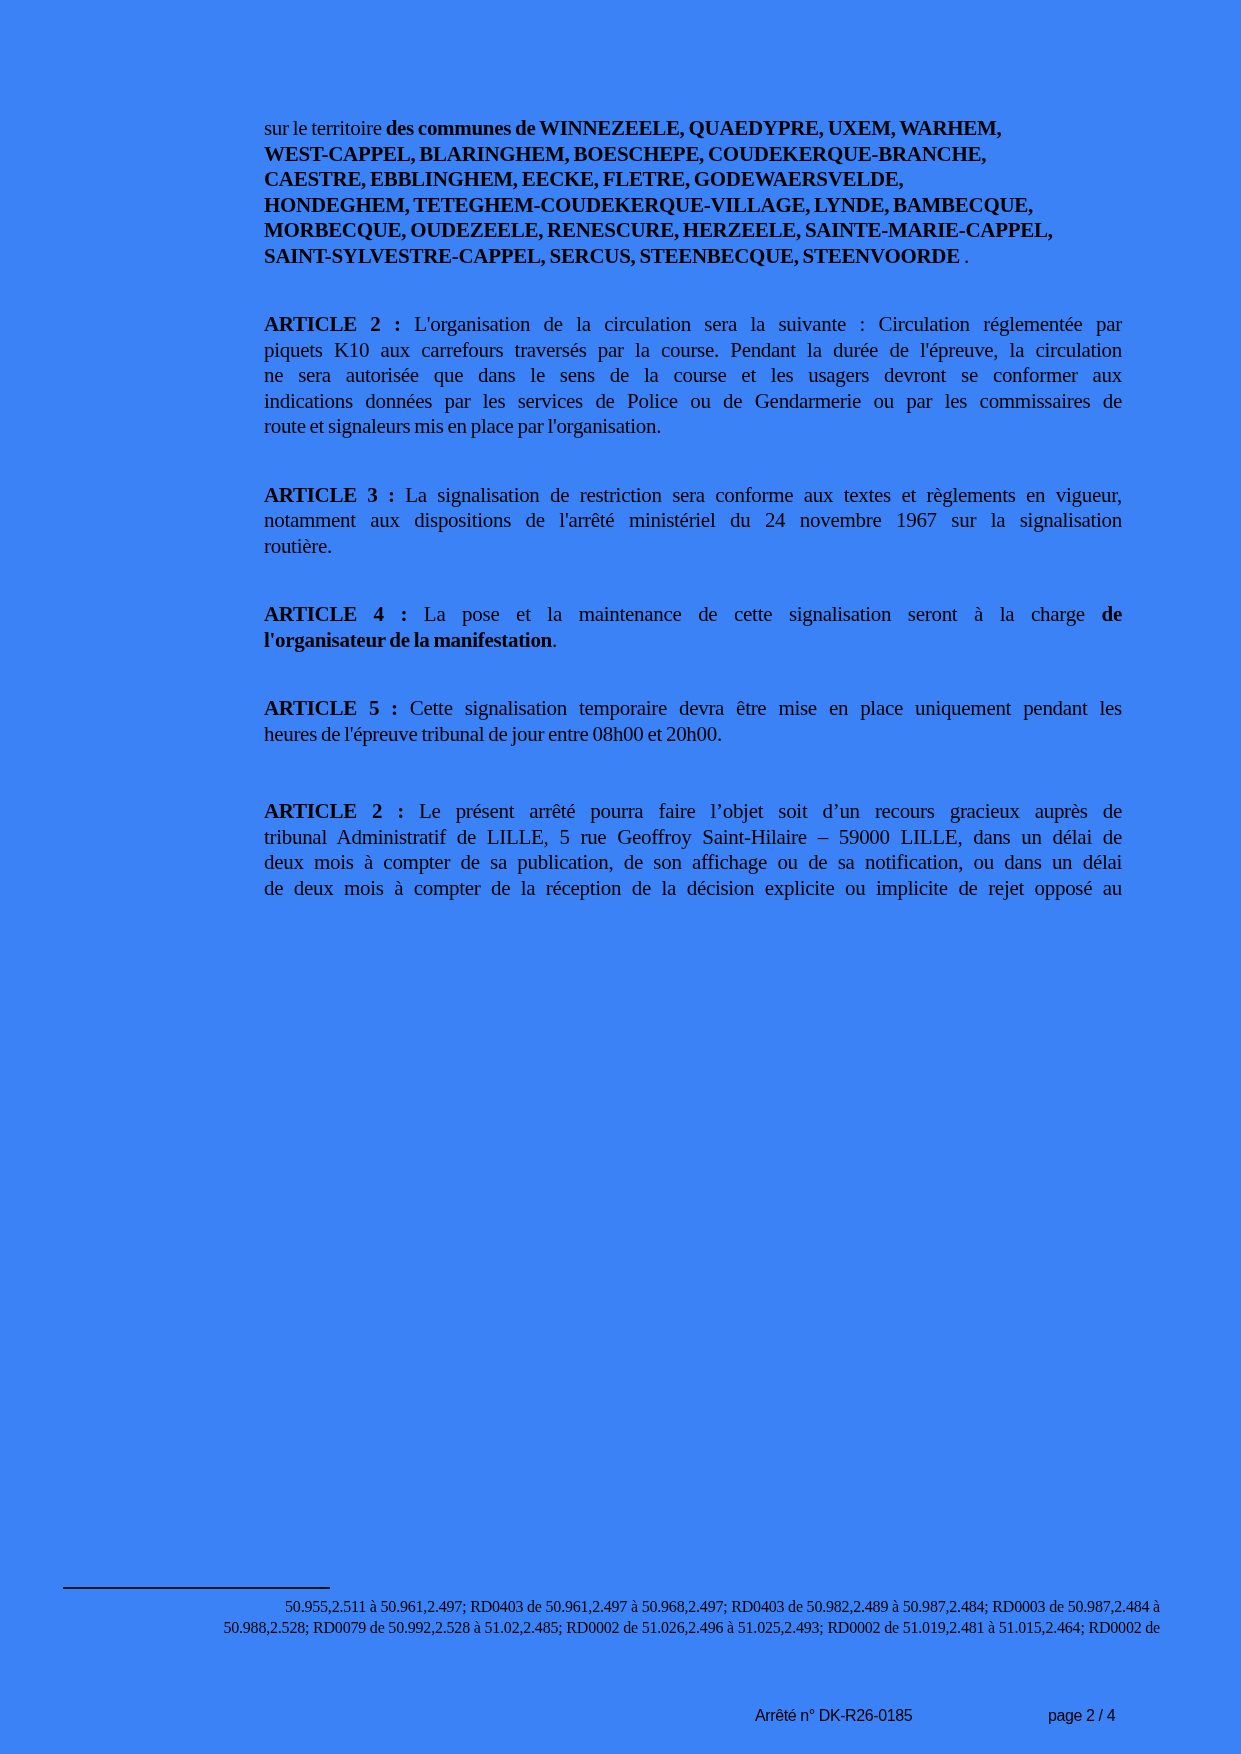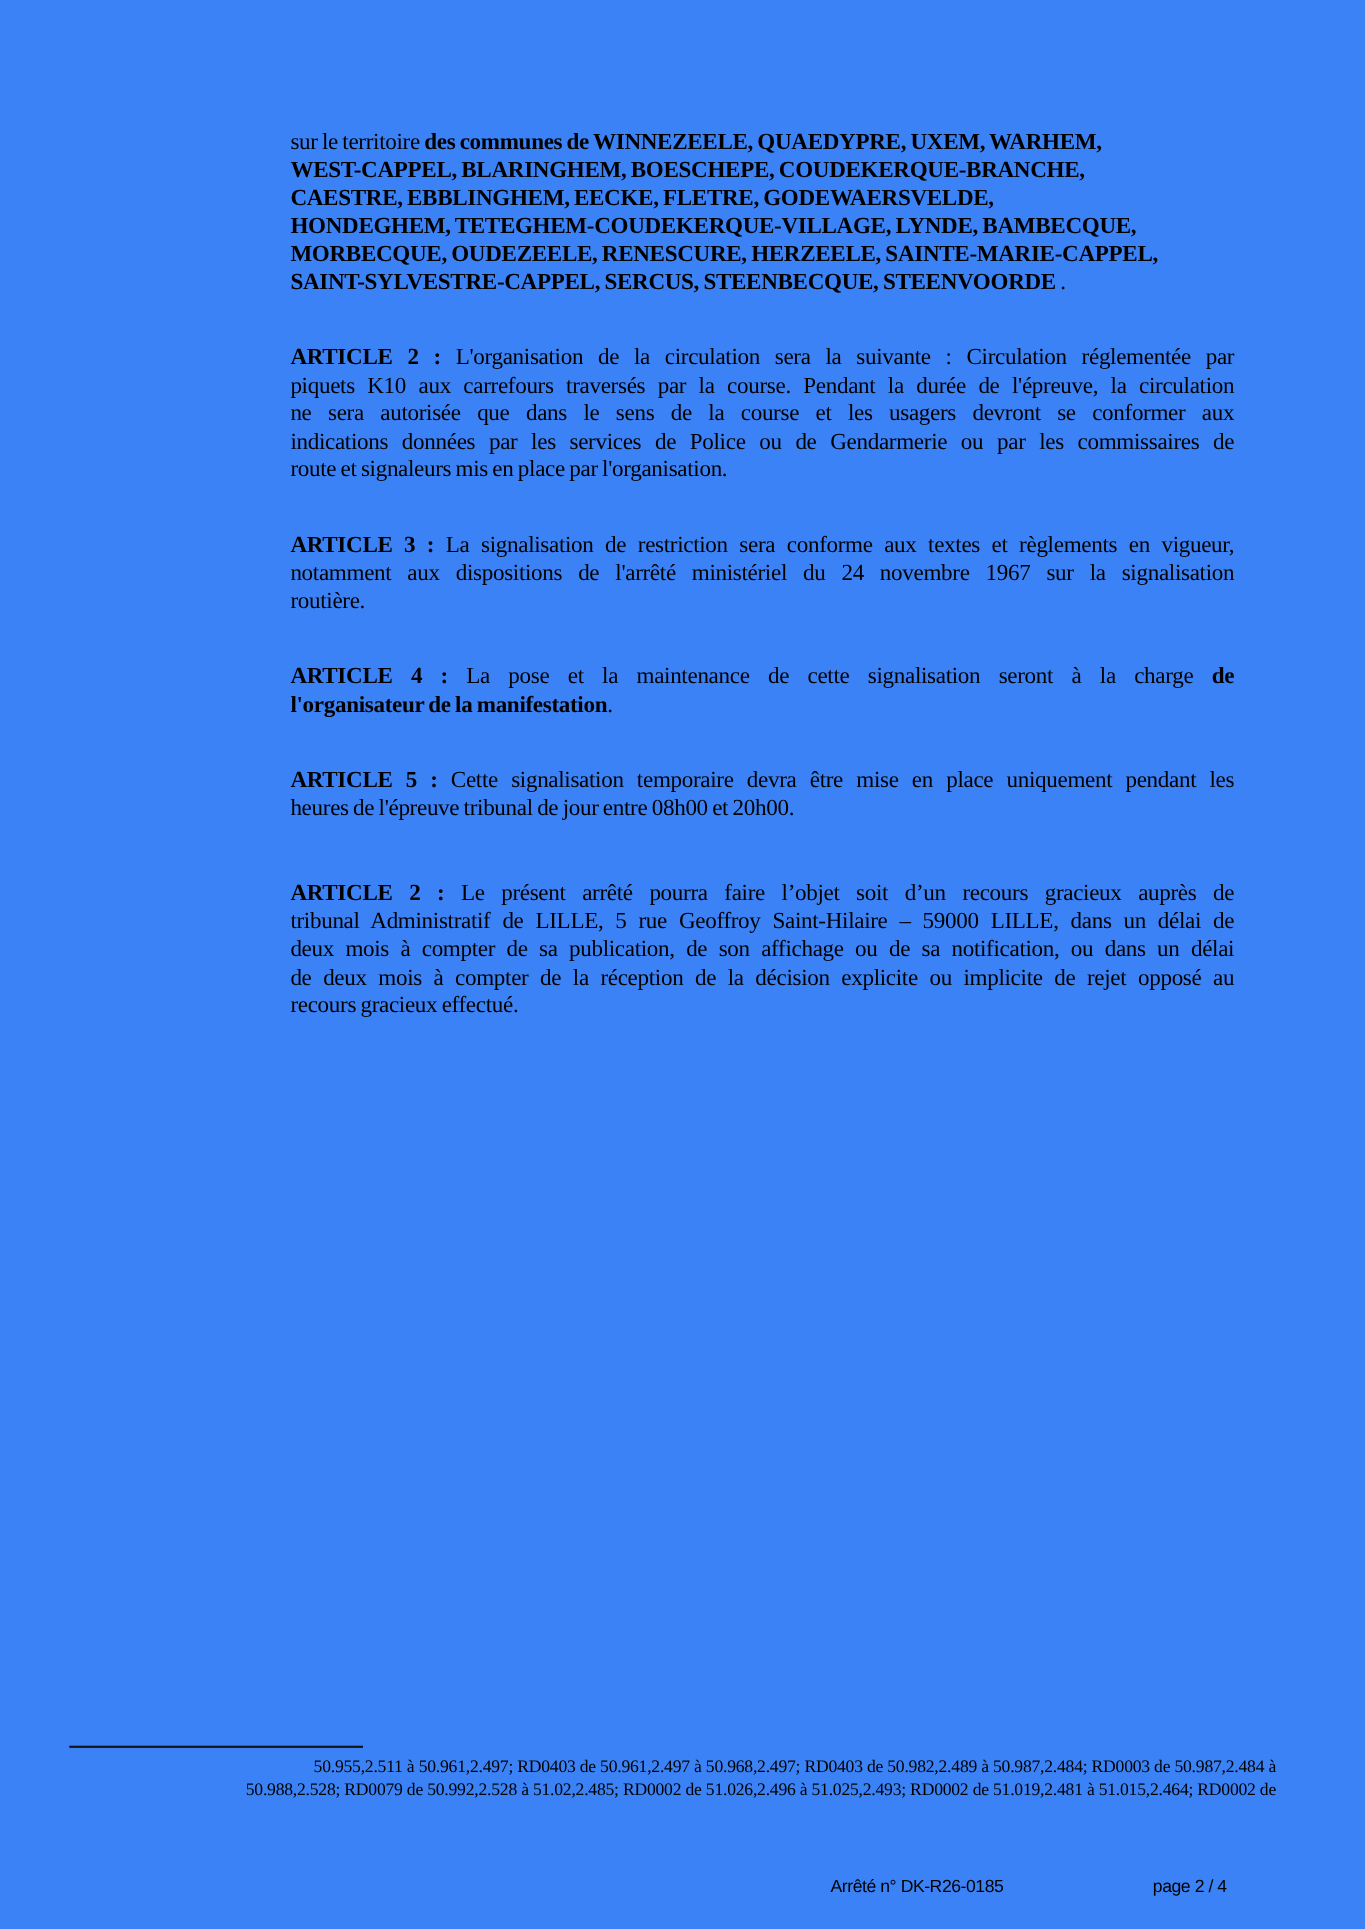--- a/index.html
+++ b/index.html
@@ -102,21 +102,20 @@
       </div>
       <div class="para p-article-5">
         <div class="ln jl"><span class="b">ARTICLE 5 :</span><span> Cette signalisation temporaire devra être mise en place uniquement pendant les</span></div>
         <div class="ln"><span>heures de l'épreuve tribunal de jour entre 08h00 et 20h00.</span></div>
       </div>
       <div class="para p-article-6">
         <div class="ln jl"><span class="b">ARTICLE 2 :</span><span> Le présent arrêté pourra faire l’objet soit d’un recours gracieux auprès de</span></div>
         <div class="ln jl"><span>tribunal Administratif de LILLE, 5 rue Geoffroy Saint-Hilaire – 59000 LILLE, dans un délai de</span></div>
         <div class="ln jl"><span>deux mois à compter de sa publication, de son affichage ou de sa notification, ou dans un délai</span></div>
         <div class="ln jl"><span>de deux mois à compter de la réception de la décision explicite ou implicite de rejet opposé au</span></div>
-        <div class="ln"><span>recours gracieux effectué.</span></div>
       </div>
     </div>
 
   <div class="footnote-rule"></div>
 
   <div class="footnote" id="footnote">
       <div class="fn-line">50.955,2.511 à 50.961,2.497; RD0403 de 50.961,2.497 à 50.968,2.497; RD0403 de 50.982,2.489 à 50.987,2.484; RD0003 de 50.987,2.484 à</div>
       <div class="fn-line">50.988,2.528; RD0079 de 50.992,2.528 à 51.02,2.485; RD0002 de 51.026,2.496 à 51.025,2.493; RD0002 de 51.019,2.481 à 51.015,2.464; RD0002 de</div>
     </div>
 

